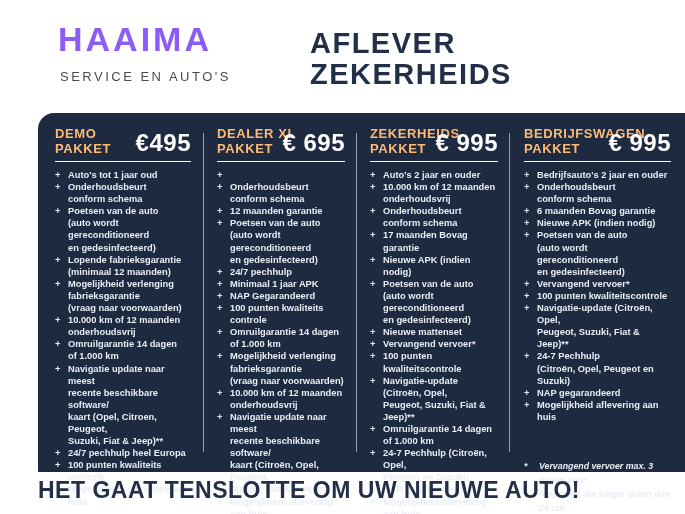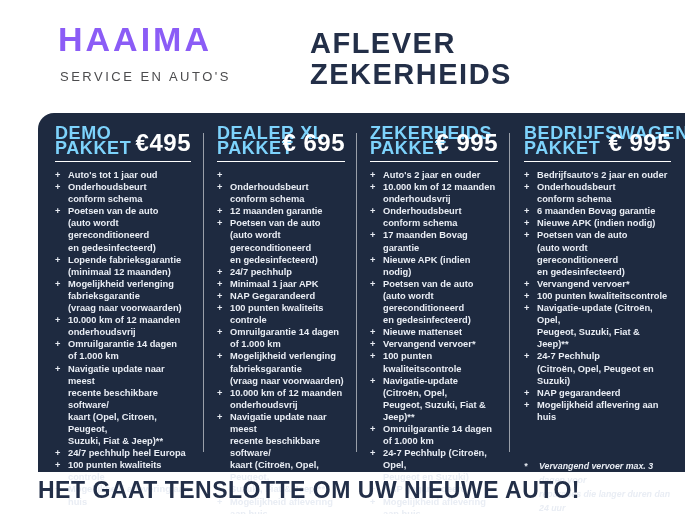--- a/index.html
+++ b/index.html
@@ -37,21 +37,21 @@
     background:rgba(255,255,255,0.55);
   }
   .sep1 { left:165px; } .sep2 { left:318px; } .sep3 { left:471px; }
   .col { padding-top:13px; display:flex; flex-direction:column; }
   .col1 { width:165px; padding-left:17px; padding-right:12px; }
   .col2 { width:153px; padding-left:14px; padding-right:11px; }
   .col3 { width:153px; padding-left:14px; padding-right:11px; }
   .col4 { width:176px; padding-left:15px; padding-right:14px; }
   .pkg-header { position:relative; }
   .pkg-title {
-    color:#7dd3fc; font-size:18px; font-weight:bold;
+    color:#fdba74; font-size:13px; font-weight:bold;
     letter-spacing:0.6px; line-height:15px; white-space:pre-line;
   }
   .pkg-price {
     position:absolute; right:0; bottom:-1px;
     color:#ffffff; font-size:24px; font-weight:bold; letter-spacing:0.5px;text-align:center;
   }
   .rule { border-bottom:1.5px solid #ffffff; margin-top:5px; }
   .items { margin-top:7px; }
   .item {
     display:flex; gap:4px;

